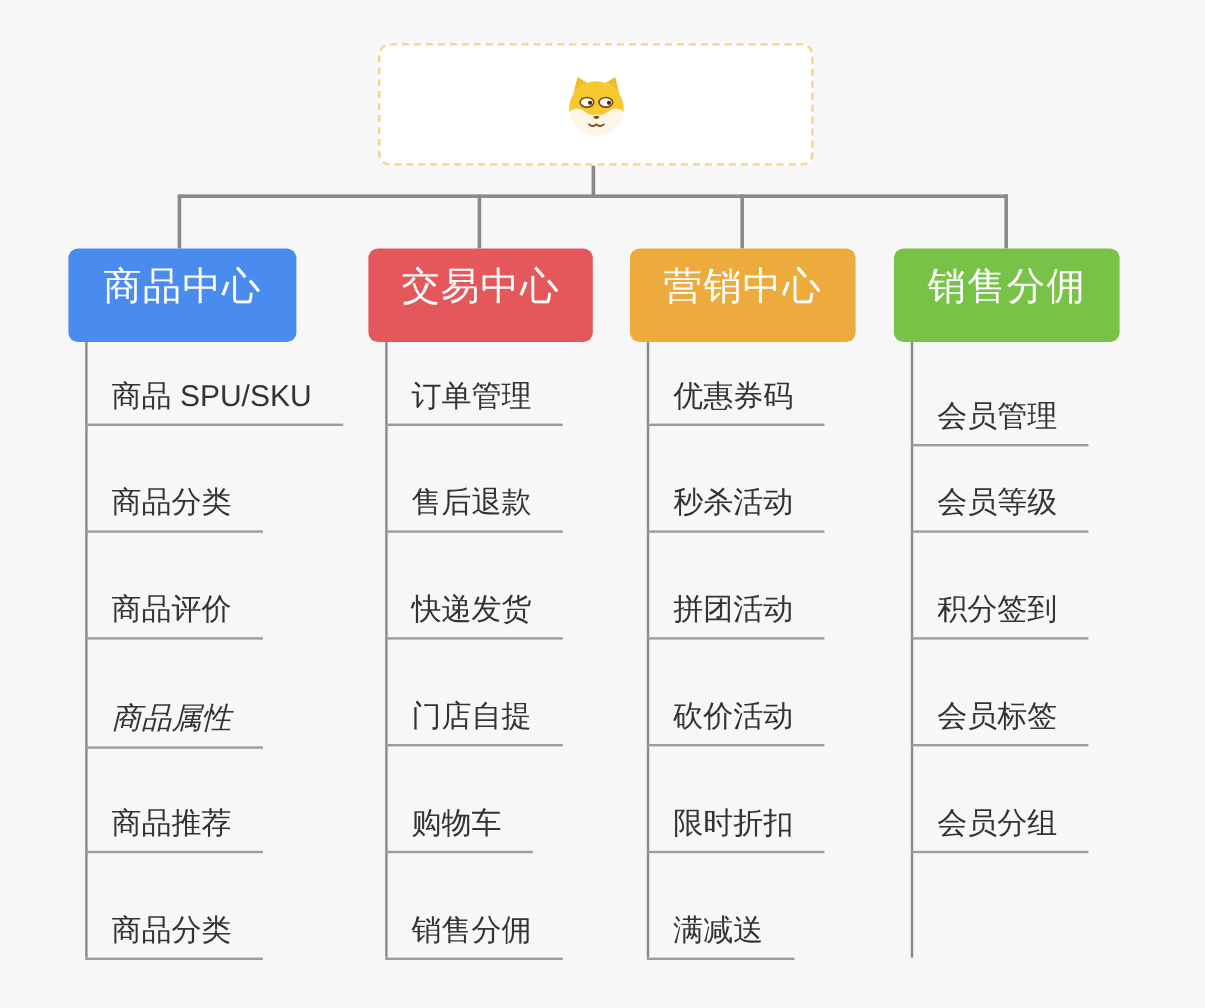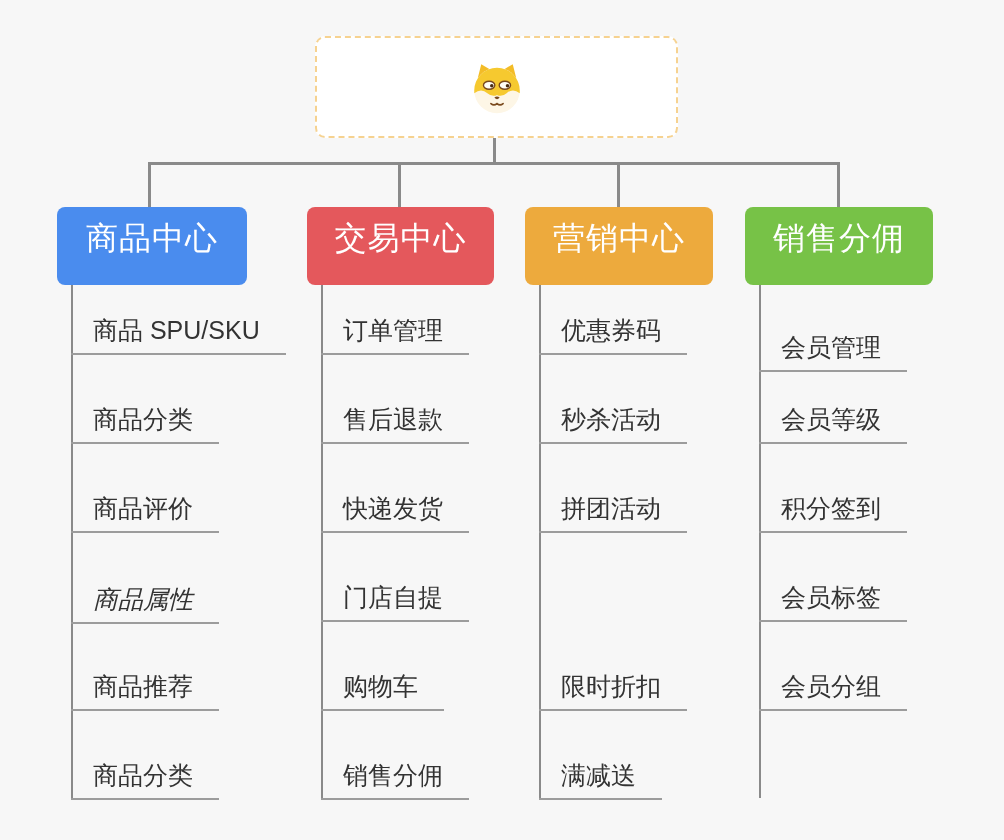--- a/index.html
+++ b/index.html
@@ -86,20 +86,21 @@
   <div class="item" style="left:321px;top:404px;">售后退款</div>
   <div class="item" style="left:321px;top:493px;">快递发货</div>
   <div class="item" style="left:321px;top:582px;">门店自提</div>
   <div class="item" style="left:321px;top:671px;">购物车</div>
   <div class="item" style="left:321px;top:760px;">销售分佣</div>
 
   <div class="branch-header" style="left: 525px; width: 188px; background-color: rgb(237, 170, 61);">营销中心</div>
   <div class="item" style="left:539px;top:315px;">优惠券码</div>
   <div class="item" style="left:539px;top:404px;">秒杀活动</div>
   <div class="item" style="left:539px;top:493px;">拼团活动</div>
+  <div class="item" style="left:539px;top:582px;">砍价活动</div>
   <div class="item" style="left:539px;top:671px;">限时折扣</div>
   <div class="item" style="left:539px;top:760px;">满减送</div>
 
   <div class="branch-header" style="left: 745px; width: 188px; background-color: rgb(119, 194, 71);">销售分佣</div>
   <div class="item" style="left:759px;top:332px;">会员管理</div>
   <div class="item" style="left:759px;top:404px;">会员等级</div>
   <div class="item" style="left:759px;top:493px;">积分签到</div>
   <div class="item" style="left:759px;top:582px;">会员标签</div>
   <div class="item" style="left:759px;top:671px;">会员分组</div>
 

